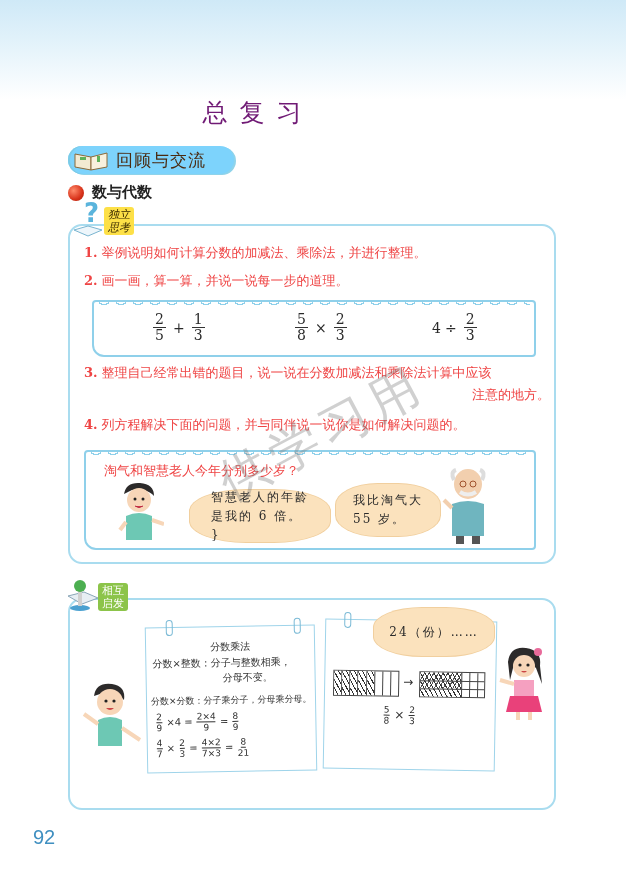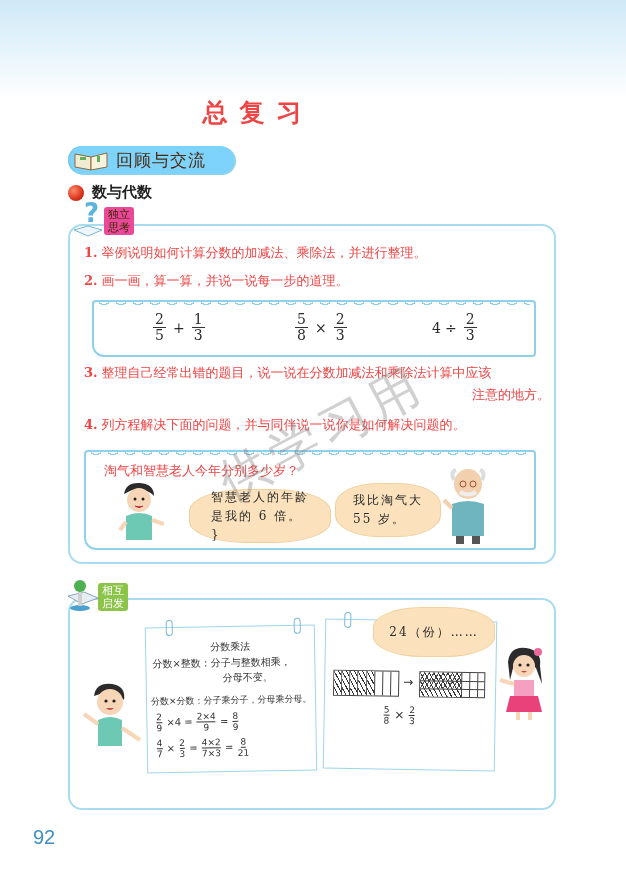--- a/index.html
+++ b/index.html
@@ -9,21 +9,21 @@
     background: linear-gradient(to bottom, #cfe9f7 0px, #e6f4fb 50px, #ffffff 100px, #ffffff 888px);
     font-family: "DejaVu Serif", "Liberation Serif", serif;
     color: #2a2a2a;
   }
   .abs { position: absolute; }
 
   
   .page-title {
     left: 0; width: 516px; top: 96px; text-align: center;
     font-family: "DejaVu Sans", sans-serif;
-    font-size: 25px; font-weight: bold; color: #ef4444; letter-spacing: 12px;
+    font-size: 25px; font-weight: normal; color: #701a75; letter-spacing: 12px;
   }
 
   
   .banner {
     left: 68px; top: 146px; width: 166px; height: 28px;
     background: #7dd3fc; border-radius: 14px;
     box-shadow: 2px 0 0 #7ccbe6 inset, 2px 1px 0 #8fd3ea;
     display: flex; align-items: center;
   }
   .banner-book {
@@ -40,21 +40,21 @@
     background: radial-gradient(circle at 35% 35%, #ff8a6a, #d8321a 60%, #a01f0a);
     margin-right: 8px;
   }
   .sub-heading-label { font-family: "DejaVu Sans", sans-serif; font-size: 15px; font-weight: bold; color: #222; }
 
   
   .tag {
     font-family: "DejaVu Sans", sans-serif; font-size: 11px; line-height: 13px;
     border-radius: 3px; padding: 1px 2px; text-align: center; width: 30px;
   }
-  .tag-yellow { left: 104px; top: 207px; background: #ec4899; color: #3a2a00; }
+  .tag-yellow { left: 104px; top: 207px; background: #fde047; color: #3a2a00; font-style: italic; }
   .tag-green  { left: 98px; top: 583px; background: #8cc44a; color: #fff; }
 
   
   .panel {
     border: 2px solid #a9dcef; border-radius: 14px; background: #fff;
   }
   .panel-1 { left: 68px; top: 224px; width: 488px; height: 340px; }
   .panel-2 { left: 68px; top: 598px; width: 488px; height: 212px; }
 
   .q-line { font-size: 13px; line-height: 22px; color: #ef4444; }

